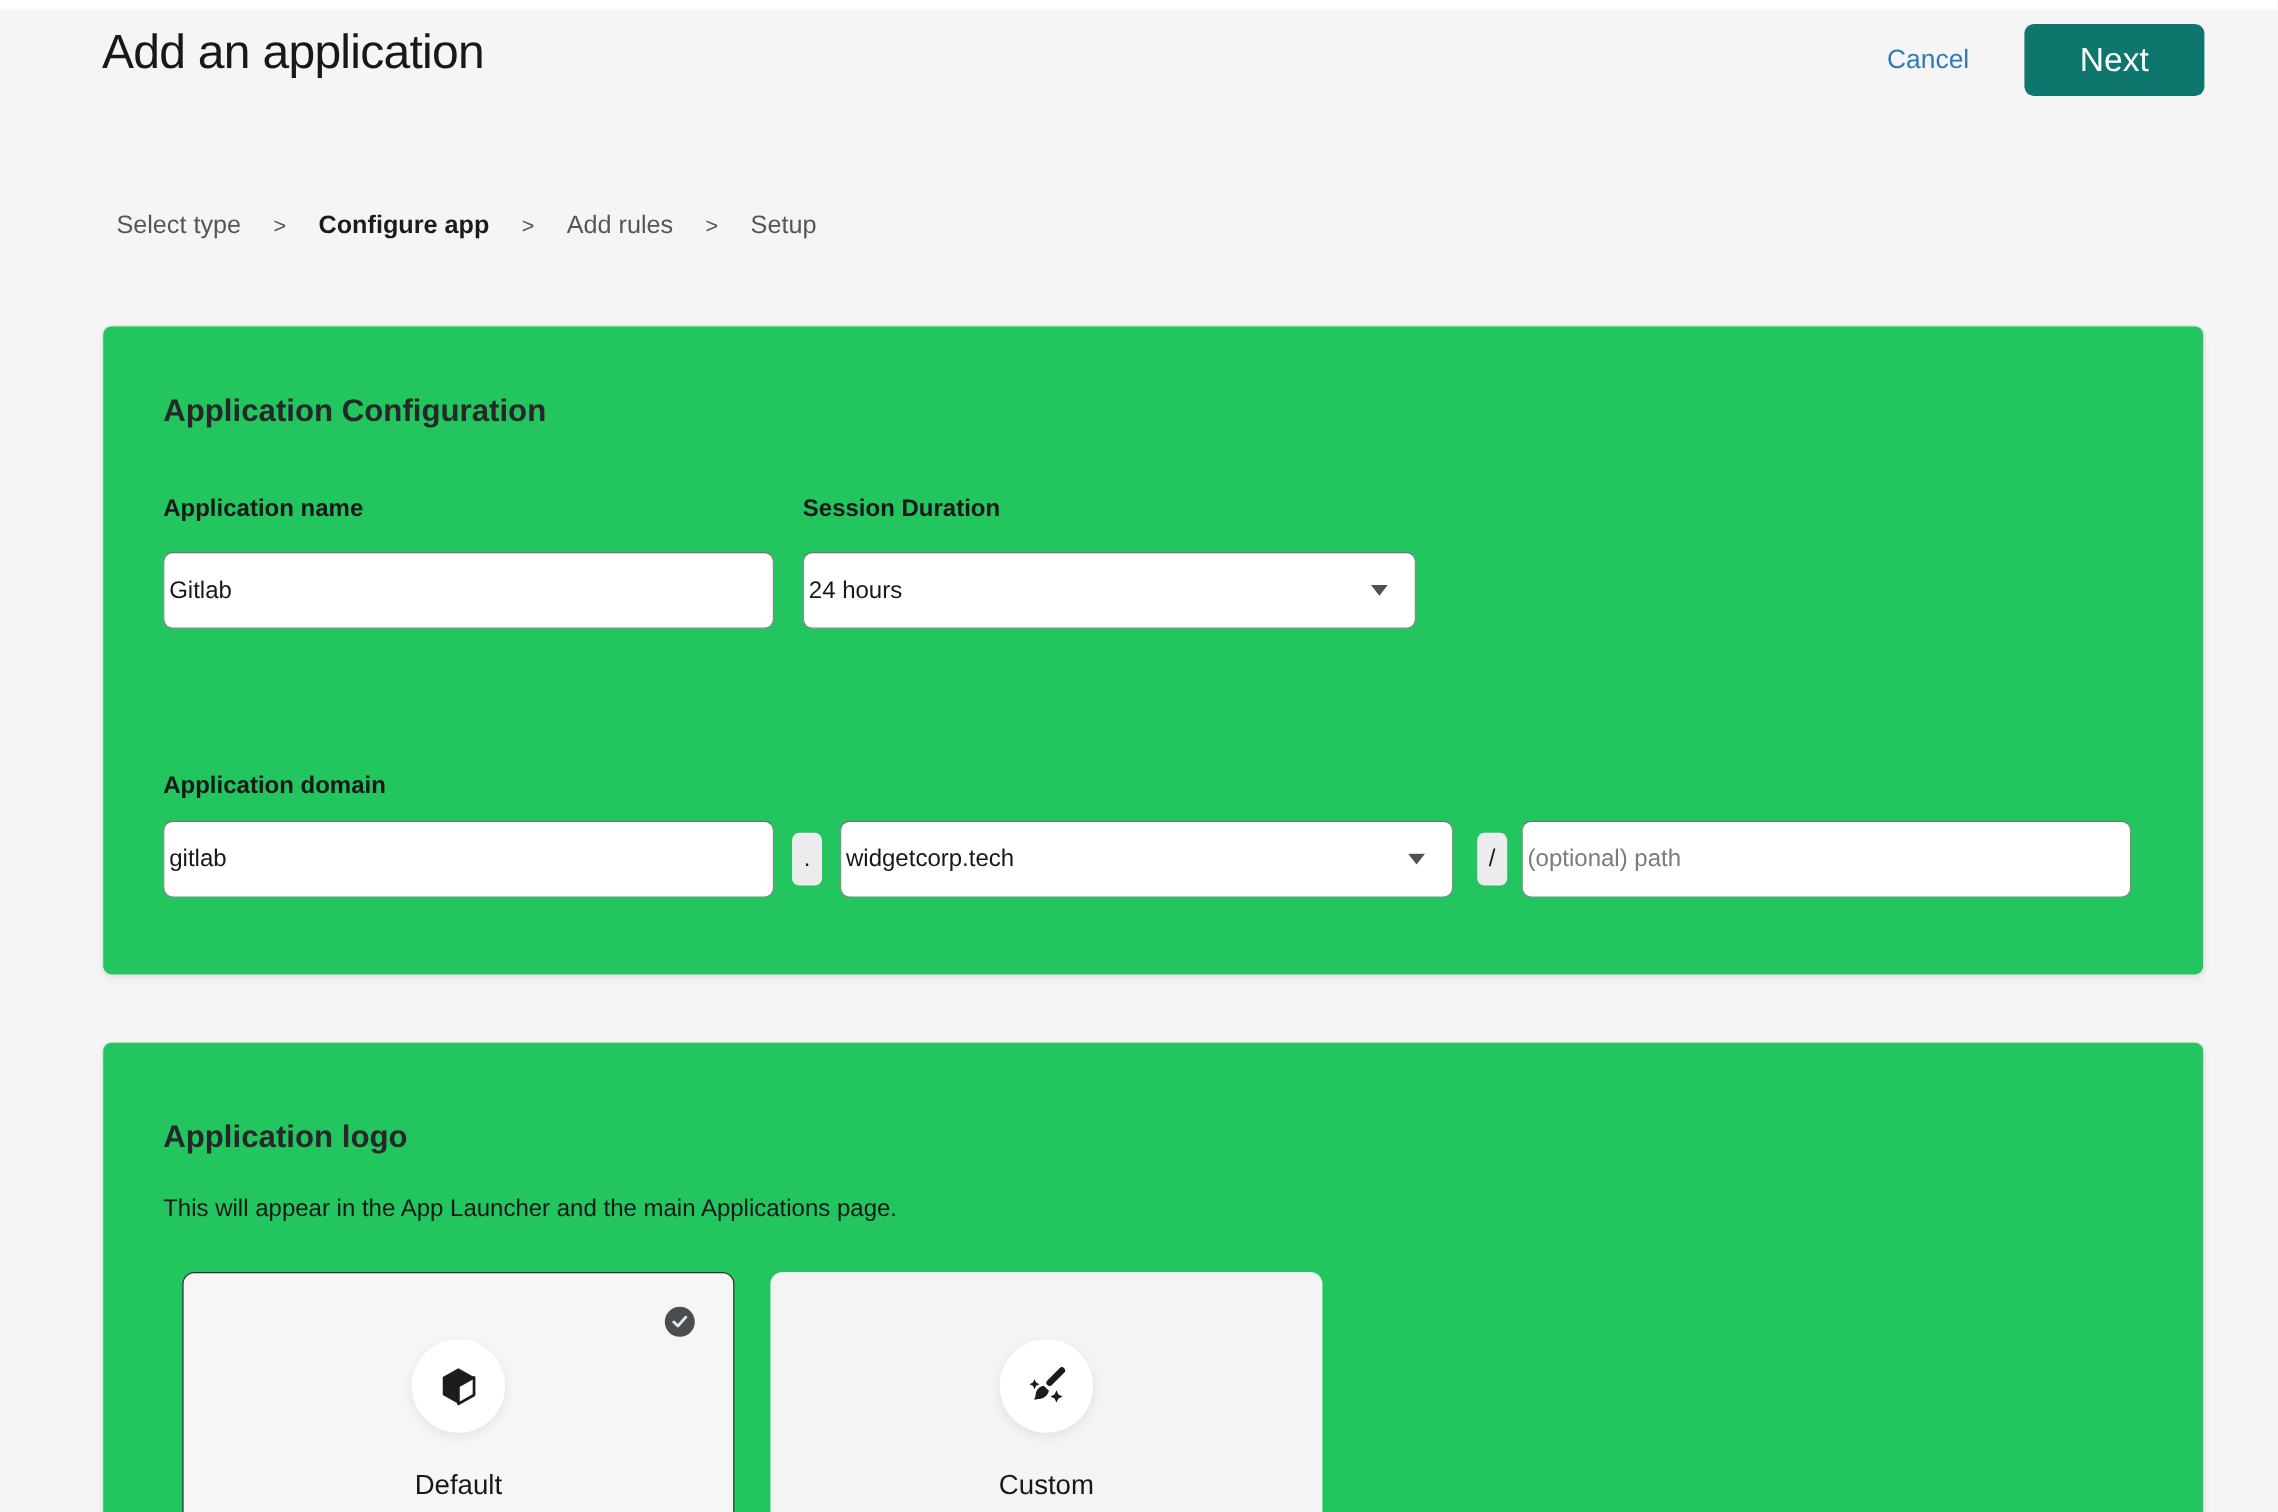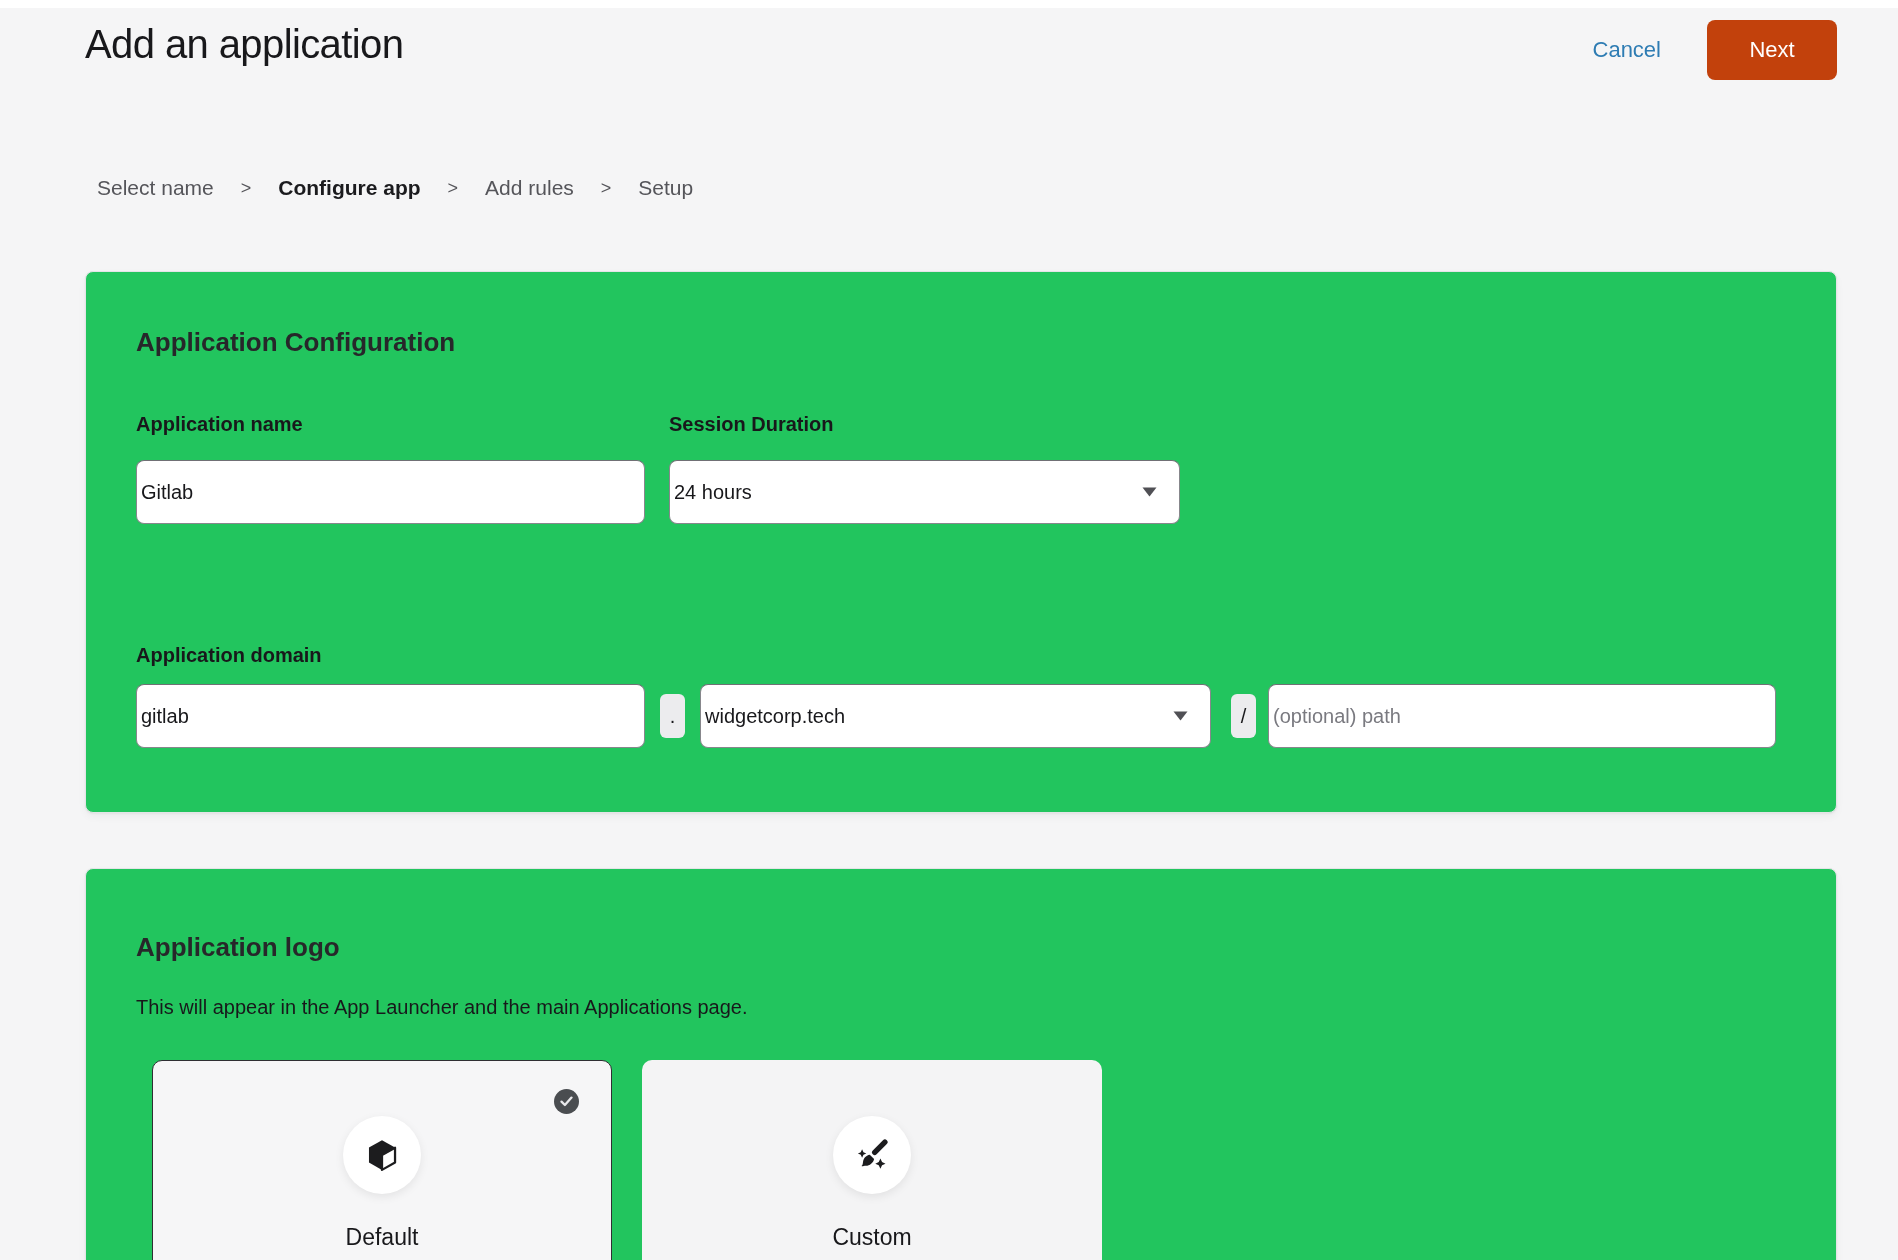--- a/index.html
+++ b/index.html
@@ -12,22 +12,22 @@
   }
   .top-strip { height: 8px; background: #ffffff; }
   .container { width: 1752px; margin-left: 85px; }
 
   
   .page-header { display: flex; justify-content: space-between; align-items: flex-start; padding-top: 7px; }
   .page-title { font-size: 40px; line-height: 58px; font-weight: 400; letter-spacing: -0.6px; color: #18181b; margin: 0; }
   .header-actions { display: flex; align-items: center; gap: 46px; margin-top: 5px; }
   .cancel-link { color: #2e7cb3; font-size: 22px; text-decoration: none; cursor: pointer; }
   .next-btn {
-    width: 130px; height: 60px; border: none; border-radius: 8px;
-    background: #c2410c; color: #ffffff; font-size: 22px;
+    width: 150px; height: 60px; border: none; border-radius: 8px;
+    background: #0f766e; color: #ffffff; font-size: 28px;
     font-family: "Liberation Sans", sans-serif; cursor: pointer;
   }
 
   
   .breadcrumb { margin: 96px 0 0 12px; display: flex; align-items: center; gap: 27px; font-size: 21px; color: #55555a; }
   .crumb { cursor: pointer; }
   .crumb.active { font-weight: 700; color: #1b1b1e; }
   .sep { font-size: 18px; color: #55555a; }
 
   
@@ -94,21 +94,21 @@
 
   <header class="page-header">
     <h1 class="page-title">Add an application</h1>
     <div class="header-actions">
       <a class="cancel-link">Cancel</a>
       <button class="next-btn">Next</button>
     </div>
   </header>
 
   <nav class="breadcrumb">
-    <span class="crumb">Select name</span>
+    <span class="crumb">Select type</span>
     <span class="sep">&gt;</span>
     <span class="crumb active">Configure app</span>
     <span class="sep">&gt;</span>
     <span class="crumb">Add rules</span>
     <span class="sep">&gt;</span>
     <span class="crumb">Setup</span>
   </nav>
 
   <section class="card">
     <h2>Application Configuration</h2>

